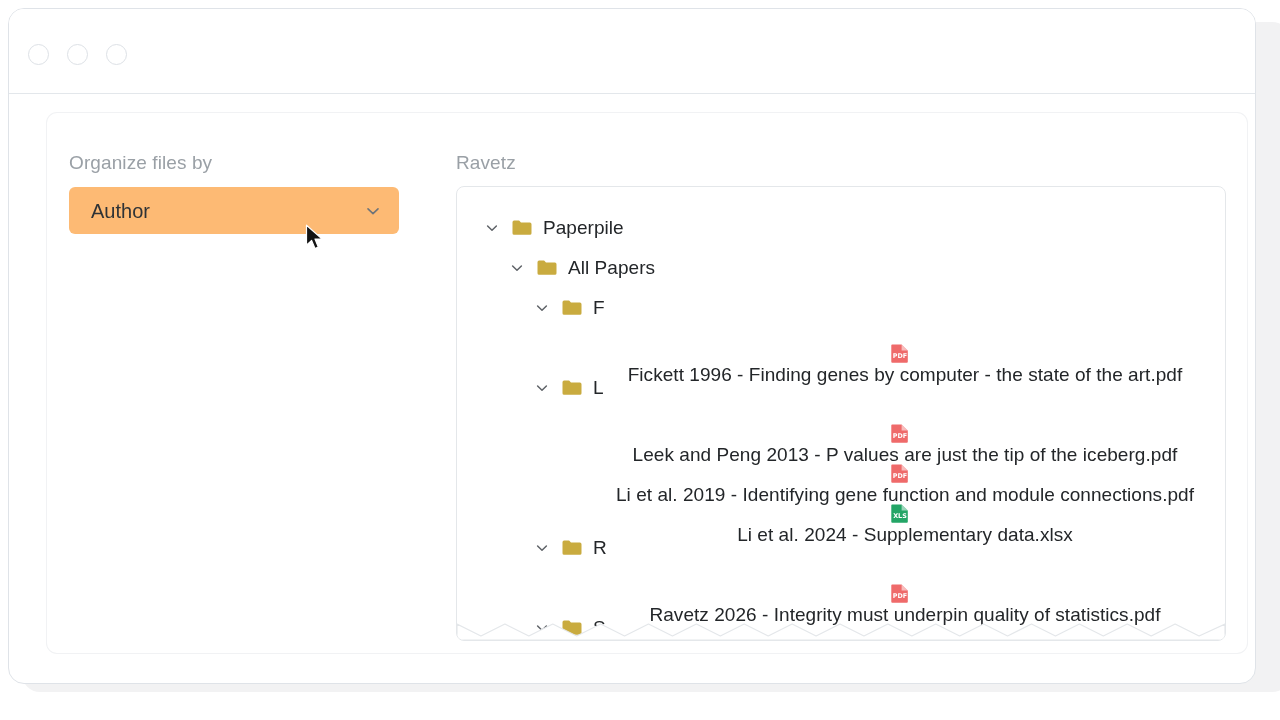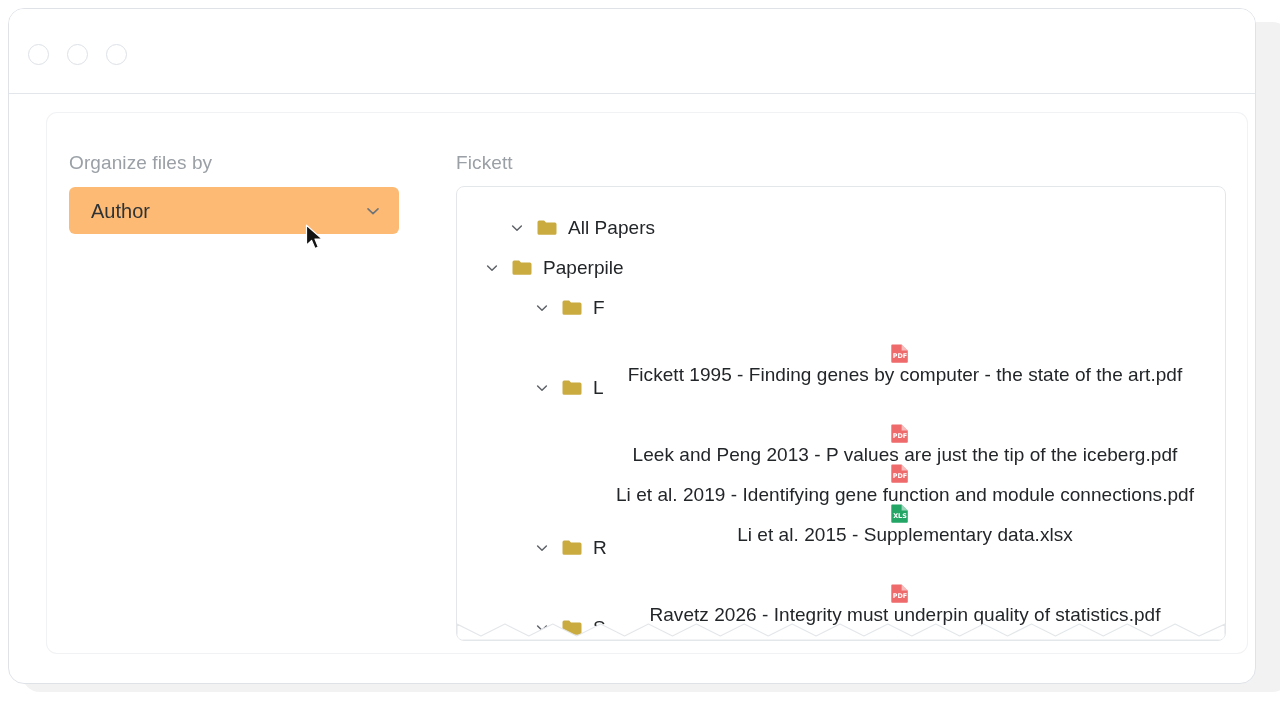--- a/index.html
+++ b/index.html
@@ -227,61 +227,61 @@
 
       <div class="select-box">
         <span class="select-value">Author</span>
         <span class="select-chevron">
           <svg viewBox="0 0 16 16" width="16" height="16" aria-hidden="true">
             <path d="M3 5.8 L8 10.6 L13 5.8" fill="none" stroke="#6f7479" stroke-width="1.6" stroke-linecap="round" stroke-linejoin="round"></path>
           </svg>
         </span>
       </div>
 
-      <div class="panel-label" id="label-preview">Fickett</div>
+      <div class="panel-label" id="label-preview">Ravetz</div>
 
       <div class="preview-box">
         <div class="tree" id="tree-root">
+            <div class="tree-row d0">
+              <span class="row-chevron"><svg viewBox="0 0 14 14" width="14" height="14" aria-hidden="true">
+                  <path d="M2.6,5 L7,9.3 L11.4,5" fill="none" stroke="#5f6368" stroke-width="1.5" stroke-linecap="round" stroke-linejoin="round"></path>
+                </svg></span>
+              <span class="row-icon"><svg viewBox="0 0 22 22" width="22" height="22" aria-hidden="true">
+                  <path d="M1.5,5.2 a1.6,1.6 0 0 1 1.6,-1.6 h5.0 l1.9,2.0 h8.9 a1.6,1.6 0 0 1 1.6,1.6 v9.0 a1.6,1.6 0 0 1 -1.6,1.6 h-15.8 a1.6,1.6 0 0 1 -1.6,-1.6 Z" fill="#c9ab3f"></path>
+                </svg></span>
+              <span class="row-label">Paperpile</span>
+            </div>
             <div class="tree-row d1">
               <span class="row-chevron"><svg viewBox="0 0 14 14" width="14" height="14" aria-hidden="true">
                   <path d="M2.6,5 L7,9.3 L11.4,5" fill="none" stroke="#5f6368" stroke-width="1.5" stroke-linecap="round" stroke-linejoin="round"></path>
                 </svg></span>
               <span class="row-icon"><svg viewBox="0 0 22 22" width="22" height="22" aria-hidden="true">
                   <path d="M1.5,5.2 a1.6,1.6 0 0 1 1.6,-1.6 h5.0 l1.9,2.0 h8.9 a1.6,1.6 0 0 1 1.6,1.6 v9.0 a1.6,1.6 0 0 1 -1.6,1.6 h-15.8 a1.6,1.6 0 0 1 -1.6,-1.6 Z" fill="#c9ab3f"></path>
                 </svg></span>
               <span class="row-label">All Papers</span>
             </div>
-            <div class="tree-row d0">
-              <span class="row-chevron"><svg viewBox="0 0 14 14" width="14" height="14" aria-hidden="true">
-                  <path d="M2.6,5 L7,9.3 L11.4,5" fill="none" stroke="#5f6368" stroke-width="1.5" stroke-linecap="round" stroke-linejoin="round"></path>
-                </svg></span>
-              <span class="row-icon"><svg viewBox="0 0 22 22" width="22" height="22" aria-hidden="true">
-                  <path d="M1.5,5.2 a1.6,1.6 0 0 1 1.6,-1.6 h5.0 l1.9,2.0 h8.9 a1.6,1.6 0 0 1 1.6,1.6 v9.0 a1.6,1.6 0 0 1 -1.6,1.6 h-15.8 a1.6,1.6 0 0 1 -1.6,-1.6 Z" fill="#c9ab3f"></path>
-                </svg></span>
-              <span class="row-label">Paperpile</span>
-            </div>
             <div class="tree-row d2">
               <span class="row-chevron"><svg viewBox="0 0 14 14" width="14" height="14" aria-hidden="true">
                   <path d="M2.6,5 L7,9.3 L11.4,5" fill="none" stroke="#5f6368" stroke-width="1.5" stroke-linecap="round" stroke-linejoin="round"></path>
                 </svg></span>
               <span class="row-icon"><svg viewBox="0 0 22 22" width="22" height="22" aria-hidden="true">
                   <path d="M1.5,5.2 a1.6,1.6 0 0 1 1.6,-1.6 h5.0 l1.9,2.0 h8.9 a1.6,1.6 0 0 1 1.6,1.6 v9.0 a1.6,1.6 0 0 1 -1.6,1.6 h-15.8 a1.6,1.6 0 0 1 -1.6,-1.6 Z" fill="#c9ab3f"></path>
                 </svg></span>
               <span class="row-label">F</span>
             </div>
             <div class="tree-row d3">
               <span class="row-chevron spacer"><svg viewBox="0 0 14 14" width="14" height="14" aria-hidden="true">
                   <path d="M2.6,5 L7,9.3 L11.4,5" fill="none" stroke="#5f6368" stroke-width="1.5" stroke-linecap="round" stroke-linejoin="round"></path>
                 </svg></span>
               <span class="row-icon"><svg viewBox="0 0 22 22" width="22" height="22" aria-hidden="true">
                   <path d="M3.2,2.4 h9.4 l6.2,6.0 v11.4 a0.9,0.9 0 0 1 -0.9,0.9 h-14.7 a0.9,0.9 0 0 1 -0.9,-0.9 v-16.5 a0.9,0.9 0 0 1 0.9,-0.9 Z" fill="#ef6a6a"></path>
                   <path d="M12.6,2.4 l6.2,6.0 h-6.2 Z" fill="#ffffff" opacity="0.55"></path>
                   <text x="11" y="16.2" font-family="DejaVu Sans, sans-serif" font-size="6.4" font-weight="bold" fill="#ffffff" text-anchor="middle">PDF</text>
                 </svg></span>
-              <span class="row-label">Fickett 1995 - Finding genes by computer - the state of the art.pdf</span>
+              <span class="row-label">Fickett 1996 - Finding genes by computer - the state of the art.pdf</span>
             </div>
             <div class="tree-row d2">
               <span class="row-chevron"><svg viewBox="0 0 14 14" width="14" height="14" aria-hidden="true">
                   <path d="M2.6,5 L7,9.3 L11.4,5" fill="none" stroke="#5f6368" stroke-width="1.5" stroke-linecap="round" stroke-linejoin="round"></path>
                 </svg></span>
               <span class="row-icon"><svg viewBox="0 0 22 22" width="22" height="22" aria-hidden="true">
                   <path d="M1.5,5.2 a1.6,1.6 0 0 1 1.6,-1.6 h5.0 l1.9,2.0 h8.9 a1.6,1.6 0 0 1 1.6,1.6 v9.0 a1.6,1.6 0 0 1 -1.6,1.6 h-15.8 a1.6,1.6 0 0 1 -1.6,-1.6 Z" fill="#c9ab3f"></path>
                 </svg></span>
               <span class="row-label">L</span>
             </div>
@@ -309,21 +309,21 @@
             </div>
             <div class="tree-row d3">
               <span class="row-chevron spacer"><svg viewBox="0 0 14 14" width="14" height="14" aria-hidden="true">
                   <path d="M2.6,5 L7,9.3 L11.4,5" fill="none" stroke="#5f6368" stroke-width="1.5" stroke-linecap="round" stroke-linejoin="round"></path>
                 </svg></span>
               <span class="row-icon"><svg viewBox="0 0 22 22" width="22" height="22" aria-hidden="true">
                   <path d="M3.2,2.4 h9.4 l6.2,6.0 v11.4 a0.9,0.9 0 0 1 -0.9,0.9 h-14.7 a0.9,0.9 0 0 1 -0.9,-0.9 v-16.5 a0.9,0.9 0 0 1 0.9,-0.9 Z" fill="#23a566"></path>
                   <path d="M12.6,2.4 l6.2,6.0 h-6.2 Z" fill="#ffffff" opacity="0.55"></path>
                   <text x="11" y="16.2" font-family="DejaVu Sans, sans-serif" font-size="6.4" font-weight="bold" fill="#ffffff" text-anchor="middle">XLS</text>
                 </svg></span>
-              <span class="row-label">Li et al. 2015 - Supplementary data.xlsx</span>
+              <span class="row-label">Li et al. 2024 - Supplementary data.xlsx</span>
             </div>
             <div class="tree-row d2">
               <span class="row-chevron"><svg viewBox="0 0 14 14" width="14" height="14" aria-hidden="true">
                   <path d="M2.6,5 L7,9.3 L11.4,5" fill="none" stroke="#5f6368" stroke-width="1.5" stroke-linecap="round" stroke-linejoin="round"></path>
                 </svg></span>
               <span class="row-icon"><svg viewBox="0 0 22 22" width="22" height="22" aria-hidden="true">
                   <path d="M1.5,5.2 a1.6,1.6 0 0 1 1.6,-1.6 h5.0 l1.9,2.0 h8.9 a1.6,1.6 0 0 1 1.6,1.6 v9.0 a1.6,1.6 0 0 1 -1.6,1.6 h-15.8 a1.6,1.6 0 0 1 -1.6,-1.6 Z" fill="#c9ab3f"></path>
                 </svg></span>
               <span class="row-label">R</span>
             </div>

